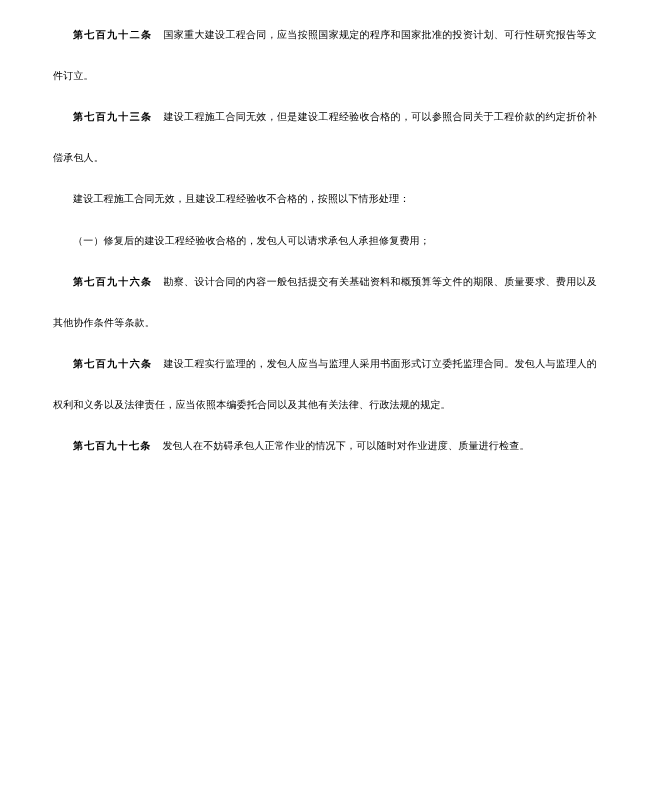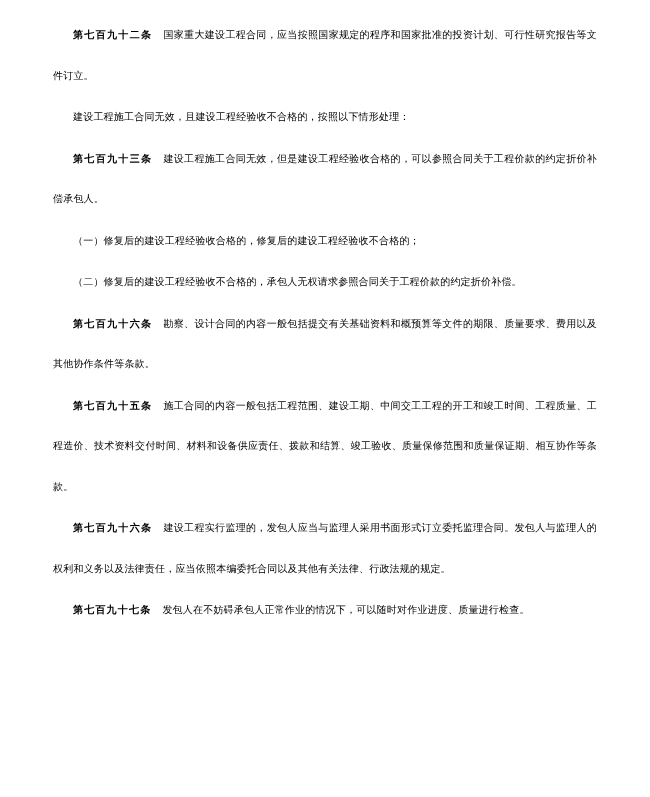--- a/index.html
+++ b/index.html
@@ -42,30 +42,28 @@
     width: 1.1em;
   }
 </style>
 </head>
 <body>
 
 <div class="page">
 
   <p class="para indent"><span class="article-label">第七百九十二条</span><span class="gap"></span><span>国家重大建设工程合同，应当按照国家规定的程序和国家批准的投资计划、可行性研究报告等文件订立。</span></p>
 
+  <p class="para indent"><span class="article-label">第七百九十三条</span><span class="gap"></span><span>建设工程施工合同无效，但是建设工程经验收合格的，可以参照合同关于工程价款的约定折价补偿承包人。</span></p>
+
   <p class="para indent">建设工程施工合同无效，且建设工程经验收不合格的，按照以下情形处理：</p>
 
-  <p class="para indent"><span class="article-label">第七百九十三条</span><span class="gap"></span><span>建设工程施工合同无效，但是建设工程经验收合格的，可以参照合同关于工程价款的约定折价补偿承包人。</span></p>
+  <p class="para indent">（一）修复后的建设工程经验收合格的，发包人可以请求承包人承担修复费用；</p>
 
-  <p class="para indent">（一）修复后的建设工程经验收合格的，修复后的建设工程经验收不合格的；</p>
-
-  <p class="para indent">（二）修复后的建设工程经验收不合格的，承包人无权请求参照合同关于工程价款的约定折价补偿。</p>
 
 
   <p class="para indent"><span class="article-label">第七百九十六条</span><span class="gap"></span><span>勘察、设计合同的内容一般包括提交有关基础资料和概预算等文件的期限、质量要求、费用以及其他协作条件等条款。</span></p>
 
-  <p class="para indent"><span class="article-label">第七百九十五条</span><span class="gap"></span><span>施工合同的内容一般包括工程范围、建设工期、中间交工工程的开工和竣工时间、工程质量、工程造价、技术资料交付时间、材料和设备供应责任、拨款和结算、竣工验收、质量保修范围和质量保证期、相互协作等条款。</span></p>
 
   <p class="para indent"><span class="article-label">第七百九十六条</span><span class="gap"></span><span>建设工程实行监理的，发包人应当与监理人采用书面形式订立委托监理合同。发包人与监理人的权利和义务以及法律责任，应当依照本编委托合同以及其他有关法律、行政法规的规定。</span></p>
 
   <p class="para indent"><span class="article-label">第七百九十七条</span><span class="gap"></span><span>发包人在不妨碍承包人正常作业的情况下，可以随时对作业进度、质量进行检查。</span></p>
 
 </div>
 
 </body></html>

